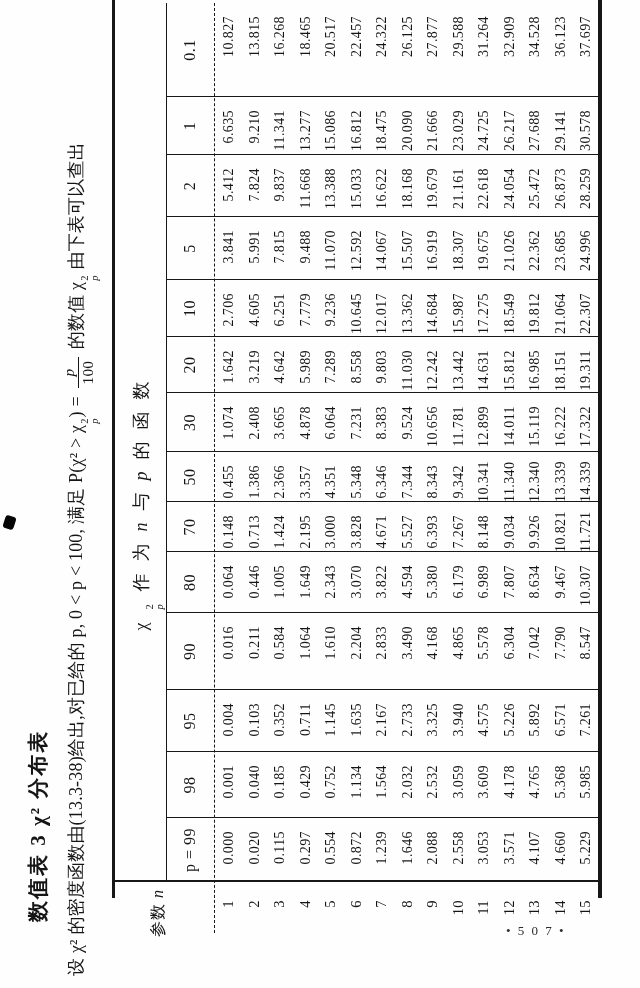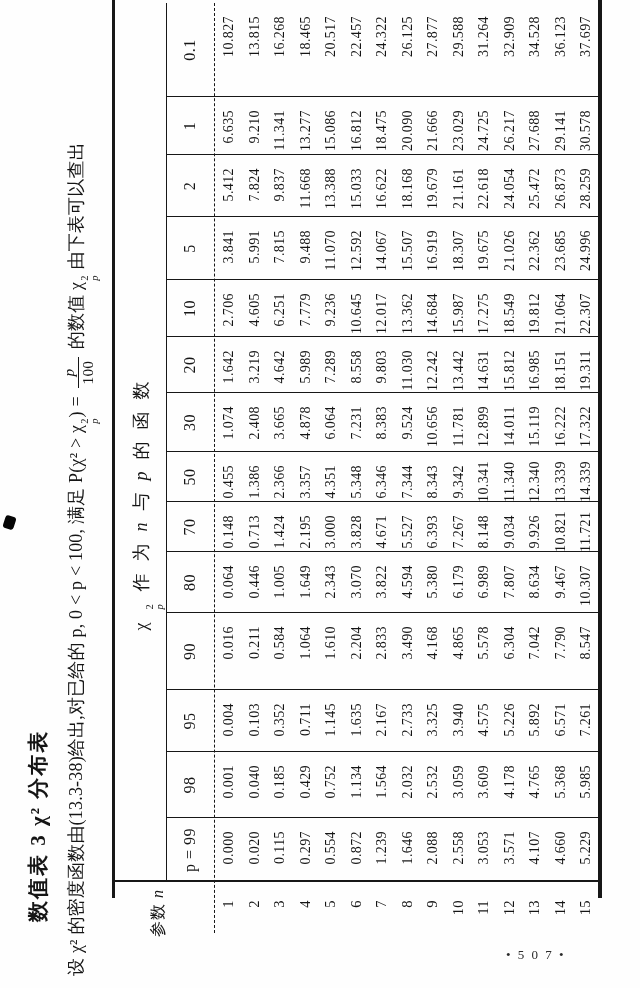--- a/index.html
+++ b/index.html
@@ -29,21 +29,21 @@
   .banner{left:106px;top:117px;width:764px;height:48px;line-height:48px;text-align:center;
           font-size:18px;letter-spacing:12px;white-space:nowrap;}
   .stub-header{left:51px;top:148px;width:52px;font-size:16px;letter-spacing:1px;white-space:nowrap;}
   .col{position:absolute;top:166px;height:433px;}
   .col-label{height:48px;line-height:48px;text-align:center;font-size:16px;letter-spacing:0.5px;}
   .col-values{position:absolute;top:50px;left:0;right:0;}
   .cell{height:25.5px;line-height:25.5px;font-size:14px;text-align:right;padding-right:13px;
         letter-spacing:0.4px;white-space:nowrap;}
   .n-column{left:55px;top:216px;width:33px;}
   .n-column .cell{padding-right:0;font-size:14.5px;}
-  .page-number{left:506px;top:947px;font-size:13px;letter-spacing:2px;color:#2a2a2a;white-space:nowrap;}
+  .page-number{left:506px;top:923px;font-size:13px;letter-spacing:2px;color:#2a2a2a;white-space:nowrap;}
   .ink-dot{left:4px;top:516px;width:11px;height:13px;background:#050505;border-radius:3px;
            transform:rotate(18deg);}
 </style>
 </head>
 <body>
 
 <div class="page">
 
   <div class="landscape">
 

